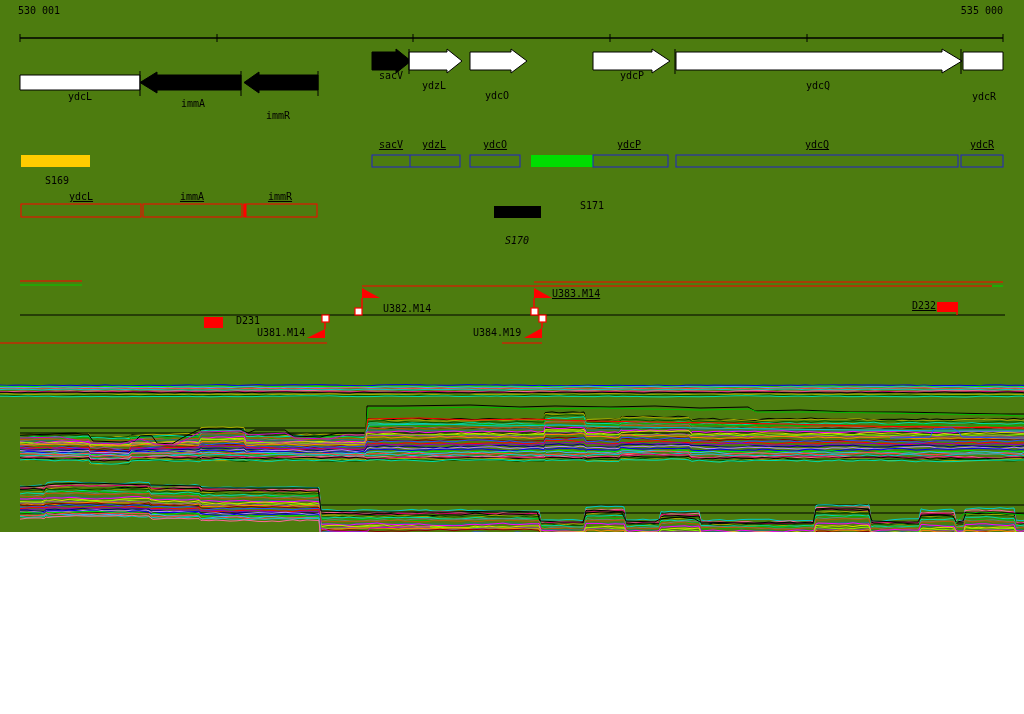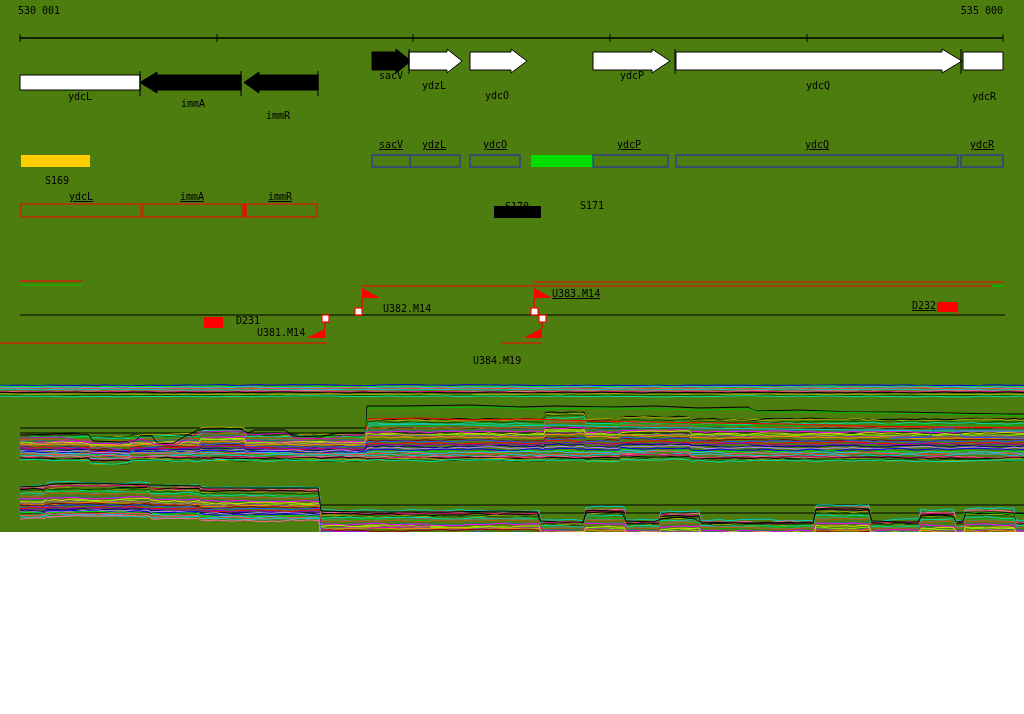--- a/index.html
+++ b/index.html
@@ -178,31 +178,31 @@
   <div class="lbl center" style="left: 278px; top: 111px;">immR</div>
   <div class="lbl center" style="left: 391px; top: 71px;">sacV</div>
   <div class="lbl center" style="left: 434px; top: 81px;">ydzL</div>
   <div class="lbl center" style="left: 497px; top: 91px;">ydcO</div>
   <div class="lbl center" style="left: 632px; top: 71px;">ydcP</div>
   <div class="lbl center" style="left: 818px; top: 81px;">ydcQ</div>
   <div class="lbl center" style="left: 984px; top: 92px;">ydcR</div>
 
   <div class="lbl center" style="left: 57px; top: 176px;">S169</div>
   <div class="lbl center" style="left: 592px; top: 169px; margin-top: 32px;">S171</div>
-  <div class="lbl center" style="left: 517px; top: 202px;">S170</div>
+  <div class="lbl center" style="left: 517px; top: 236px; font-style: italic;">S170</div>
 
   <div class="lbl center u" style="left: 81px; top: 192px;">ydcL</div>
   <div class="lbl center u" style="left: 192px; top: 192px;">immA</div>
   <div class="lbl center u" style="left: 280px; top: 192px;">immR</div>
   <div class="lbl center u" style="left: 391px; top: 140px;">sacV</div>
   <div class="lbl center u" style="left: 434px; top: 140px;">ydzL</div>
   <div class="lbl center u" style="left: 495px; top: 140px;">ydcO</div>
   <div class="lbl center u" style="left: 629px; top: 140px;">ydcP</div>
   <div class="lbl center u" style="left: 817px; top: 140px;">ydcQ</div>
   <div class="lbl center u" style="left: 982px; top: 140px;">ydcR</div>
 
   <div class="lbl" style="left: 225px; top: 316px; padding-left: 11px;">D231</div>
   <div class="lbl" style="left: 912px; top: 301px; text-decoration: underline;">D232</div>
   <div class="lbl" style="left: 257px; top: 328px;">U381.M14</div>
   <div class="lbl" style="left: 383px; top: 304px;">U382.M14</div>
   <div class="lbl" style="left: 552px; top: 289px; text-decoration: underline;">U383.M14</div>
-  <div class="lbl" style="left: 473px; top: 328px; margin-top: 28px;">U384.M19</div>
+  <div class="lbl" style="left: 473px; top: 328px;">U384.M19</div>
 </div>
 
 </body></html>

